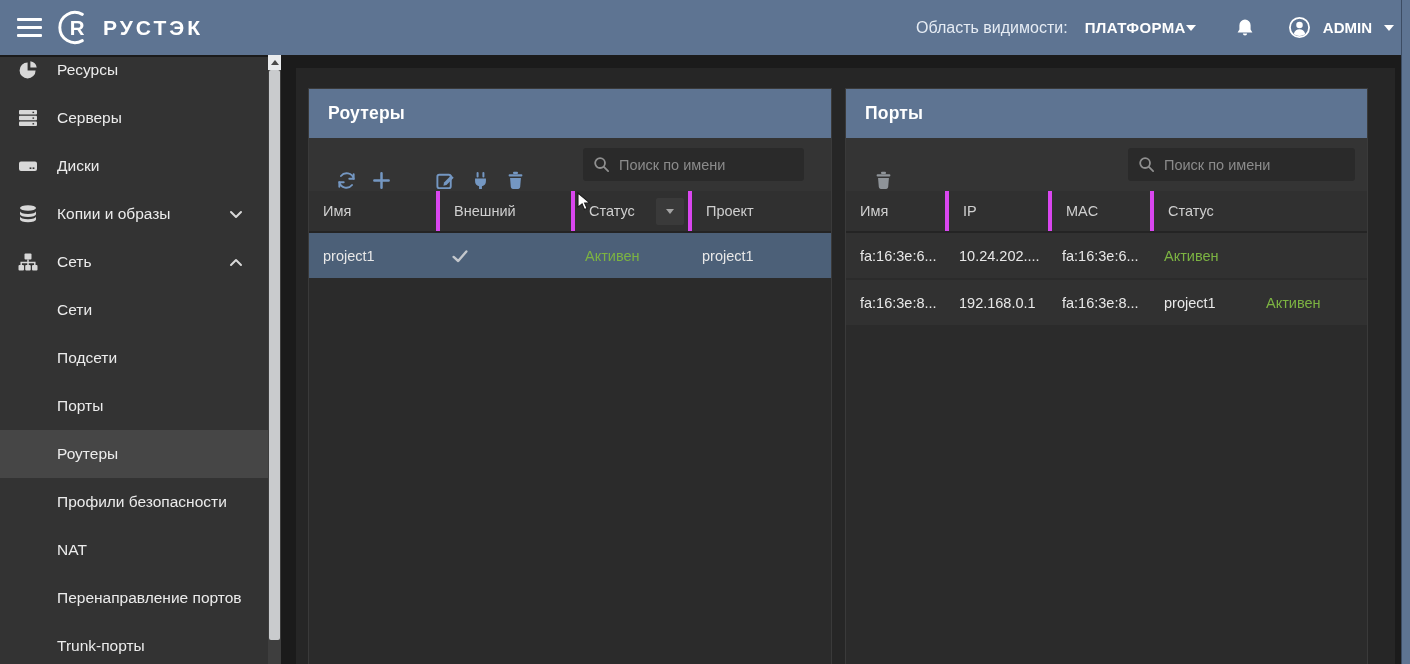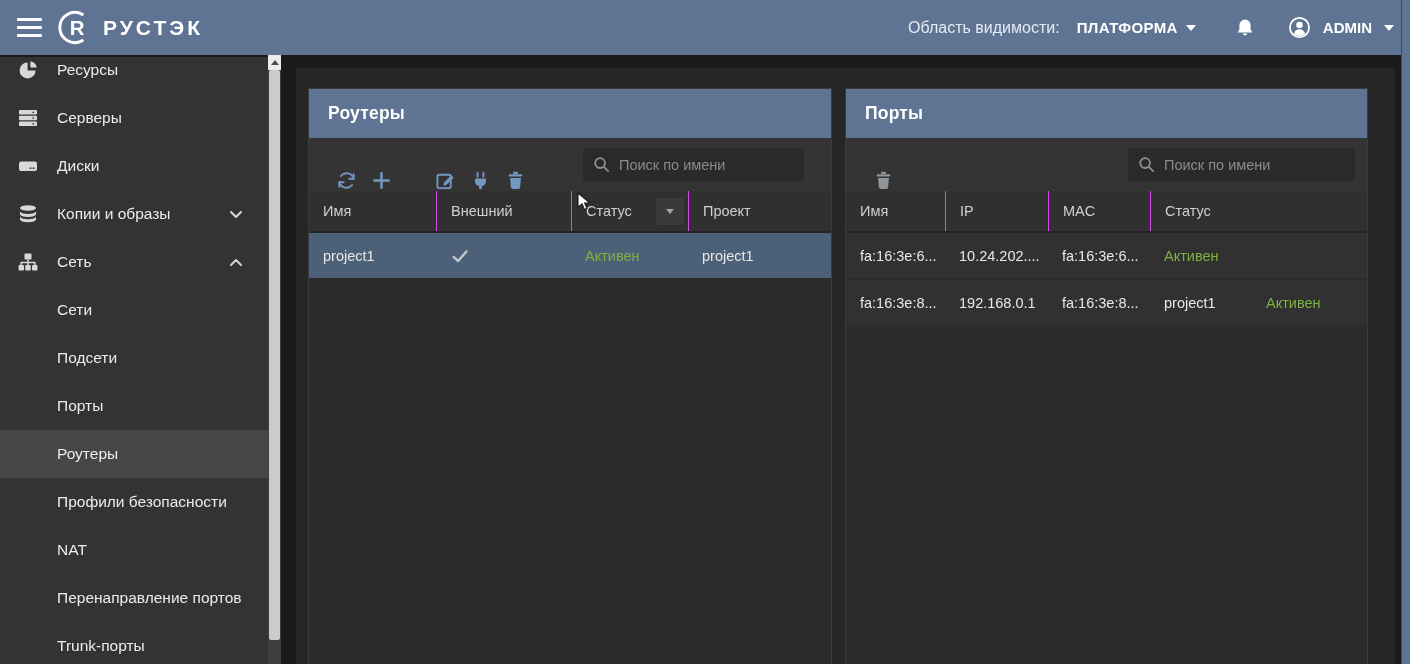--- a/index.html
+++ b/index.html
@@ -14,21 +14,21 @@
   
   .topbar{position:absolute;left:0;top:0;width:1410px;height:55px;background:var(--blue);
     display:flex;align-items:center;color:#fff;z-index:30}
   .hamburger{margin-left:17px;width:25px;height:19px;display:flex;flex-direction:column;
     justify-content:space-between;cursor:pointer}
   .hamburger span{display:block;height:3.2px;background:#fff;border-radius:1px}
   .logo{margin-left:15px;display:flex;align-items:center}
   .brand{font-size:21px;font-weight:700;letter-spacing:3px;margin-left:9px}
   .top-right{margin-left:auto;display:flex;align-items:center;margin-right:16px}
   .scope-label{font-size:16px;color:#e6ecf4}
-  .scope-btn{display:flex;align-items:center;gap:8px;margin-left:17px;background:none;border:none;
+  .scope-btn{display:flex;align-items:center;gap:0;margin-left:17px;background:none;border:none;
     color:#fff;font-family:inherit;font-size:15px;font-weight:700;letter-spacing:.4px;cursor:pointer}
   .caret{width:0;height:0;border-left:5px solid transparent;border-right:5px solid transparent;
     border-top:6px solid #fff}
   .bell{margin-left:38px;cursor:pointer;display:flex}
   .user{display:flex;align-items:center;gap:12px;margin-left:32px;font-size:15px;font-weight:700;cursor:pointer}
   
   .sidebar{position:absolute;left:0;top:57px;width:272px;height:609px;background:var(--sidebar);overflow:hidden}
   .nav{margin-top:-11px}
   .nav-item{height:48px;display:flex;align-items:center;font-size:15.5px;color:#ececec;
     cursor:pointer;position:relative;white-space:nowrap}
@@ -54,21 +54,21 @@
   .tool.gap{margin-left:29px}
   .search{position:absolute;top:10px;height:33px;background:#2a2a2a;border-radius:3px;
     display:flex;align-items:center;padding:0 10px;gap:9px}
   .routers .search{right:27px;width:221px}
   .ports .search{right:12px;width:227px}
   .search input{flex:1;background:transparent;border:none;outline:none;color:#ddd;font-size:14.5px;
     font-family:inherit;min-width:0}
   .search input::placeholder{color:var(--muted)}
   .thead{height:42px;background:var(--thead);display:flex;border-bottom:2px solid var(--gap)}
   .th{display:flex;align-items:center;padding-left:14px;font-size:14.5px;color:#cfcfcf;
-    border-left:1px solid #d946ef;position:relative;cursor:pointer;white-space:nowrap;overflow:hidden}
+    border-left:4px solid #d946ef;position:relative;cursor:pointer;white-space:nowrap;overflow:hidden}
   .th:first-child{border-left:none}
   .menu-box{position:absolute;right:4px;top:7px;width:28px;height:27px;background:#3a3a3a;border-radius:2px;
     display:flex;align-items:center;justify-content:center;cursor:pointer}
   .menu-box i{width:0;height:0;border-left:4.5px solid transparent;border-right:4.5px solid transparent;
     border-top:5.5px solid #a4a4a4}
   .trow{height:45px;display:flex;background:var(--row);margin-bottom:2px;cursor:pointer}
   .trow.selected{background:var(--rowsel)}
   .td{display:flex;align-items:center;padding-left:14px;font-size:14.5px;color:var(--txt);
     white-space:nowrap;overflow:hidden}
   .td.status{color:var(--green)}

